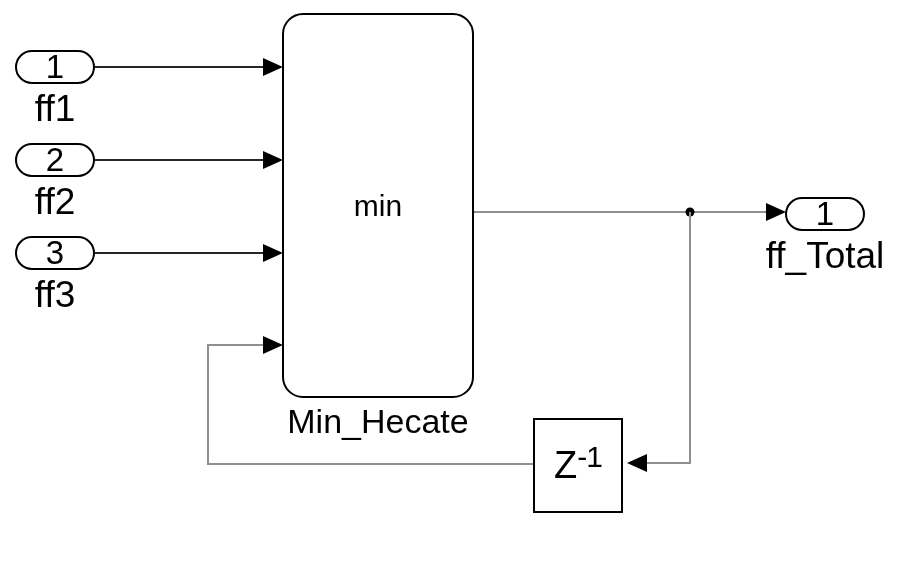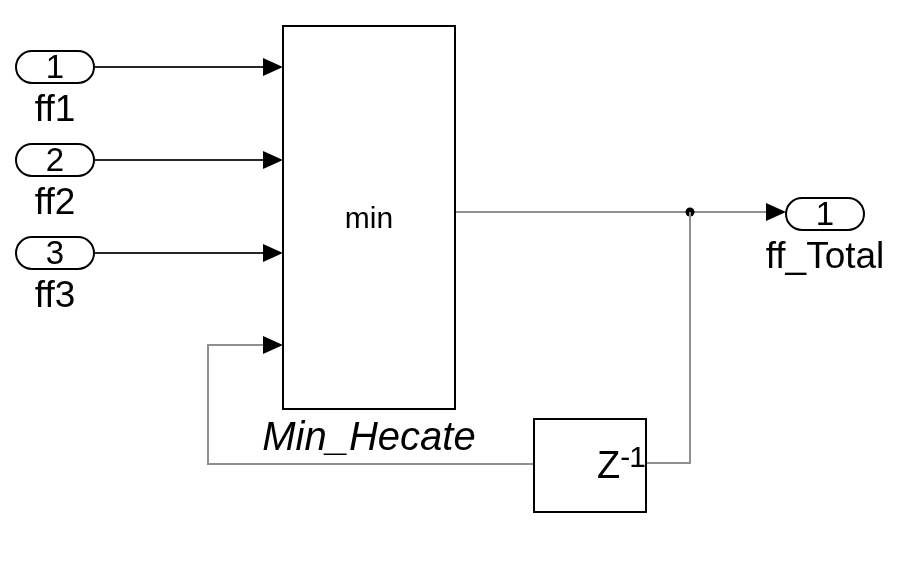--- a/index.html
+++ b/index.html
@@ -29,29 +29,28 @@
     white-space:nowrap;
     font-size:37px;
   }
 
   .block {
     position:absolute;
     border:2px solid #000;
     background:#fff;
     display:flex; align-items:center; justify-content:center;
   }
-  .block-min  { left:282px; top:25px;  width:174px; height:385px; font-size:30px; }
-  .block-delay{ left:533px; top:418px; width:114px;  height:95px;  font-size:38px;justify-content:flex-end; }
+  .block-min  { left:282px; top:13px;  width:192px; height:385px; font-size:30px;border-radius:21px; }
+  .block-delay{ left:533px; top:418px; width:90px;  height:95px;  font-size:38px; }
   .block-delay sup { font-size:30px; line-height:0; vertical-align:11px; letter-spacing:-1px; }
   .block-label {
     position:absolute; left:50%;
     transform:translateX(-50%);
     white-space:nowrap;
-    font-size:40px;
-    font-style:italic;
+    font-size:34px;
   }
   .block-min  .block-label { top:387px; }
   .block-delay .block-label { top:97px; }
 </style>
 </head>
 <body>
 
 <div class="stage">
 
   <svg class="wires" viewBox="0 0 897 565" xmlns="http://www.w3.org/2000/svg">

